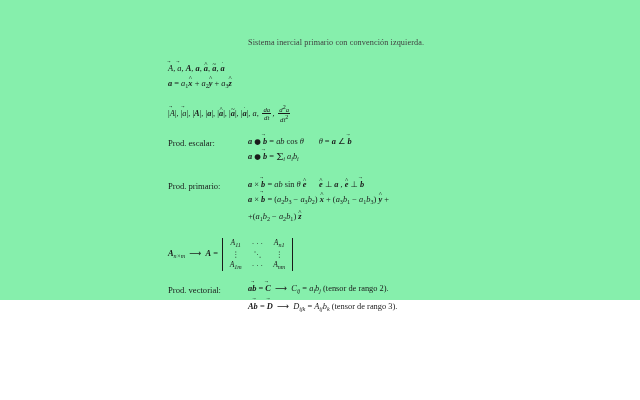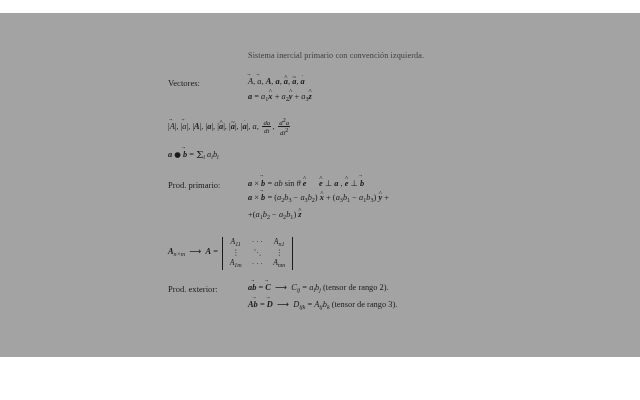--- a/index.html
+++ b/index.html
@@ -10,23 +10,22 @@
   body {
     width: 640px;
     height: 400px;
     font-family: "Liberation Serif", serif;
     color: #1a1a1a;
     overflow: hidden;
   }
   .page {
     position: relative;
     width: 640px;
-    height: 344px;
-    background: #a3a3a3;
-    margin-top: 13px;
+    height: 300px;
+    background: #86efac;
   }
   .headline {
     position: absolute;
     left: 248px;
     top: 38px;
     font-size: 8.2px;
     color: #3f3f3f;
     white-space: nowrap;
     letter-spacing: 0.1px;
   }
@@ -139,21 +138,20 @@
 </head>
 <body>
 
 <div class="page">
 
   <div class="headline">Sistema inercial primario con convención izquierda.</div>
 
   <div class="rows">
 
     <div class="row">
-      <div class="row-label">Vectores:</div>
       <div class="row-body">
         <div class="mline">
           <span class="vecwrap"><span class="arw">⃗</span><span class="it">A</span></span>,
           <span class="vecwrap"><span class="arw">⃗</span><span class="it">a</span></span>,
           <span class="bfit">A</span>,
           <span class="bfit">a</span>,
           <span class="hatwrap"><span class="hatm">^</span><span class="bfit">a</span></span>,
           <span class="hatwrap"><span class="hatm">~</span><span class="bfit">a</span></span>,
           <span class="hatwrap"><span class="hatm">˙</span><span class="bfit">a</span></span>
         </div>
@@ -176,21 +174,30 @@
           |<span class="hatwrap"><span class="hatm">~</span><span class="bfit">a</span></span>|,
           |<span class="hatwrap"><span class="hatm">˙</span><span class="bfit">a</span></span>|,
           <span class="it">a</span>,
           <span class="frac"><span class="num"><span class="it">d</span><span class="it">a</span></span><span class="den"><span class="it">dt</span></span></span>,
           <span class="frac"><span class="num"><span class="it">d</span><span class="sup">2</span><span class="it">a</span></span><span class="den"><span class="it">dt</span><span class="sup">2</span></span></span>
         </div>
       </div>
     </div>
 
     <div class="row" style="margin-top:5px;">
-      <div class="row-body">
+      <div class="row-label">Prod. escalar:</div>
+      <div class="row-body">
+        <div class="mline">
+          <span class="bfit">a</span> <span class="op">●</span>
+          <span class="vecwrap"><span class="arw">⃗</span><span class="bfit">b</span></span>
+          = <span class="it">ab</span> cos <span class="it">θ</span>
+          &nbsp;&nbsp;&nbsp;&nbsp;&nbsp;&nbsp;<span class="it">θ</span> =
+          <span class="bfit">a</span> ∠
+          <span class="vecwrap"><span class="arw">⃗</span><span class="bfit">b</span></span>
+        </div>
         <div class="mline">
           <span class="bfit">a</span> <span class="op">●</span>
           <span class="vecwrap"><span class="arw">⃗</span><span class="bfit">b</span></span>
           = <span class="sum">Σ</span><span class="sub">i</span>
           <span class="it">a</span><span class="sub">i</span><span class="it">b</span><span class="sub">i</span>
         </div>
       </div>
     </div>
 
     <div class="row" style="margin-top:5px;">
@@ -250,21 +257,21 @@
               </tr>
             </tbody>
               </table>
             <span class="bar"></span>
           </span>
         </div>
       </div>
     </div>
 
     <div class="row" style="margin-top:10px;">
-      <div class="row-label">Prod. exterior:</div>
+      <div class="row-label">Prod. vectorial:</div>
       <div class="row-body">
         <div class="mline">
           <span class="bfit">a</span><span class="vecwrap"><span class="arw">⃗</span><span class="bfit">b</span></span>
           = <span class="vecwrap"><span class="arw">⃗</span><span class="bfit">C</span></span>
           &nbsp;⟶&nbsp; <span class="it">C</span><span class="sub">ij</span> =
           <span class="it">a</span><span class="sub">i</span><span class="it">b</span><span class="sub">j</span>
           (tensor de rango 2).
         </div>
         <div class="mline">
           <span class="bfit">A</span><span class="vecwrap"><span class="arw">⃗</span><span class="bfit">b</span></span>

